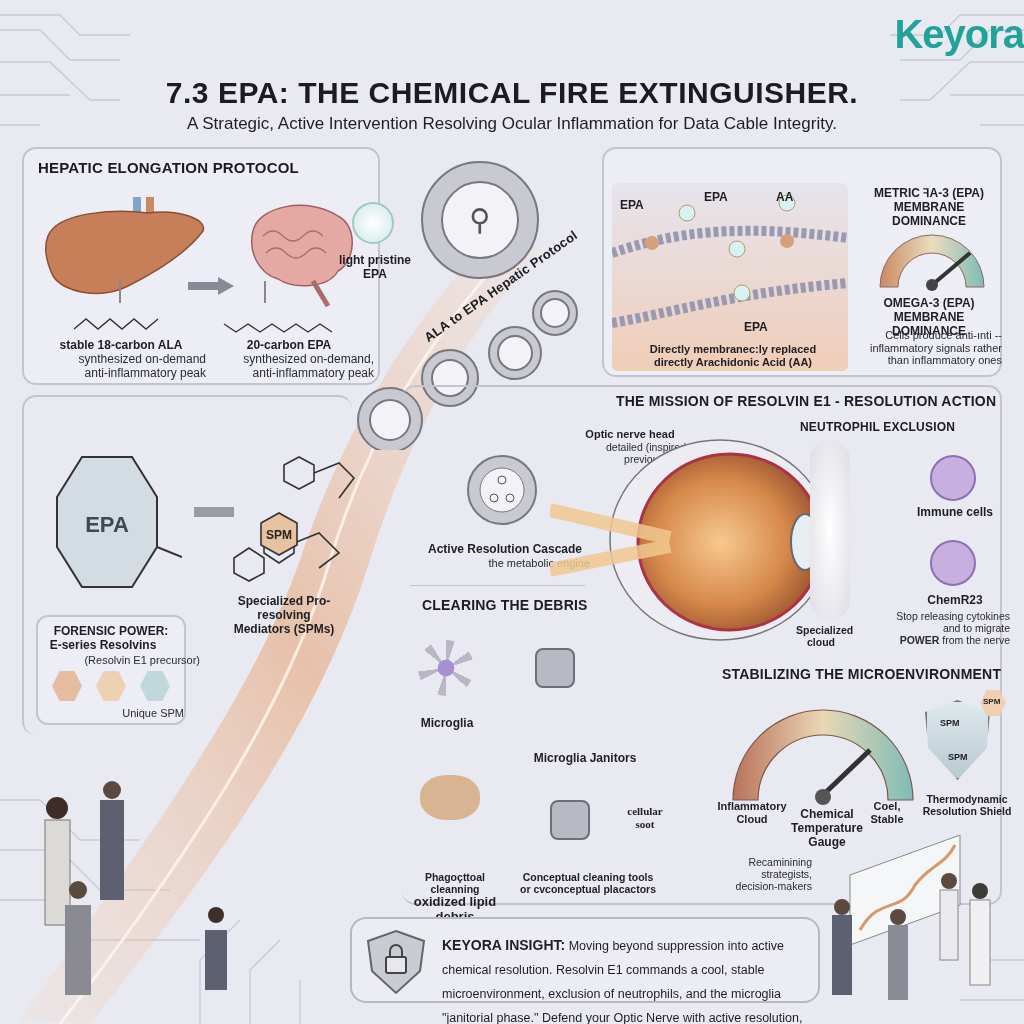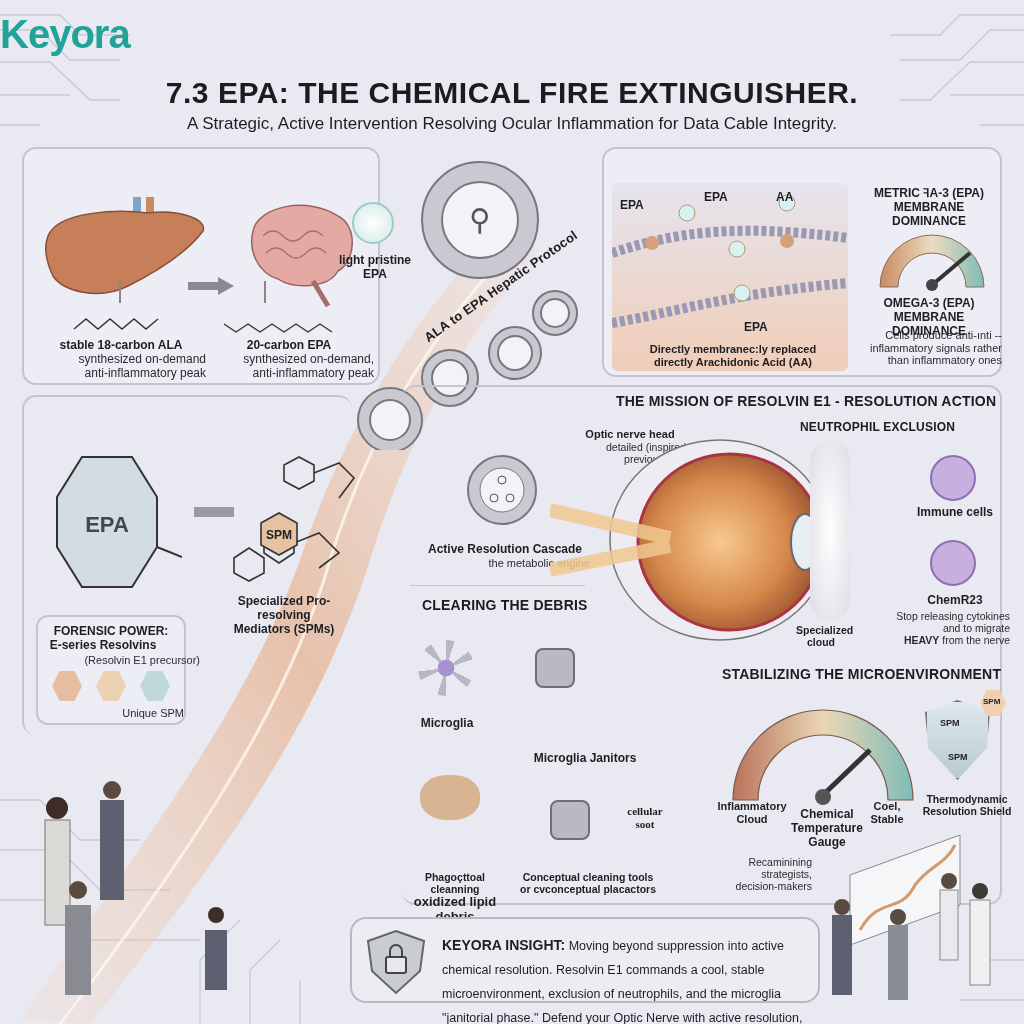--- a/index.html
+++ b/index.html
@@ -3,21 +3,21 @@
 <meta charset="utf-8">
 <style>
   *{box-sizing:border-box;margin:0;padding:0;}
   html,body{width:1024px;height:1024px;overflow:hidden;}
   body{background:#e9e9f1;font-family:"Liberation Sans",sans-serif;color:#1d1d22;position:relative;}
   .abs{position:absolute;}
   .panel{position:absolute;border:2px solid #c4c4cf;border-radius:14px;background:rgba(240,240,247,.55);}
   .h{font-family:"Liberation Sans",sans-serif;font-weight:700;color:#1b1b20;letter-spacing:.2px;}
   .lbl{font-weight:700;font-size:12px;text-align:center;line-height:1.15;}
   .sub{font-size:12px;text-align:right;line-height:1.15;color:#2a2a30;}
-  .logo{left:0;top:12px;width:1024px;text-align:left;}
+  .logo{left:0;top:12px;width:1024px;text-align:right;}
   .logo span{font-size:40px;font-weight:700;color:#22a39a;letter-spacing:-1px;}
   .title{left:0;top:76px;width:1024px;text-align:center;font-size:30px;font-weight:700;letter-spacing:.5px;}
   .subtitle{left:0;top:114px;width:1024px;text-align:center;font-size:17px;color:#1d1d22;}
   svg{display:block;}
   .insight{left:350px;top:917px;width:470px;height:86px;border:2px solid #b8b8c4;border-radius:16px;background:#ececf3;}
   .insight-text{left:90px;top:14px;width:370px;font-size:12.5px;line-height:24px;color:#1d1d22;}
   .insight-text b{font-weight:700;}
 </style>
 </head>
 <body>
@@ -57,20 +57,21 @@
   <path d="M60 844 C200 660 290 520 330 380 C370 250 430 160 500 80" stroke="#fff6ec" stroke-width="3" fill="none" opacity=".8"></path>
 </svg>
 
 <div class="abs logo">
   <span>Keyora</span>
 </div>
 <div class="abs title h">7.3 EPA: THE CHEMICAL FIRE EXTINGUISHER.</div>
 <div class="abs subtitle">A Strategic, Active Intervention Resolving Ocular Inflammation for Data Cable Integrity.</div>
 
 <div class="panel" style="left:22px;top:147px;width:358px;height:238px;">
+  <div class="abs h" style="left:14px;top:10px;font-size:15px;">HEPATIC ELONGATION PROTOCOL</div>
   <svg class="abs" style="left:14px;top:42px" width="330" height="120">
     <rect x="95" y="6" width="8" height="18" fill="#7fa6c6"></rect>
       <rect x="108" y="6" width="8" height="18" fill="#c98a62"></rect>
     <path d="M10 45 C20 20 80 18 110 22 C140 18 170 28 165 40 C150 60 120 80 90 95 C60 110 25 100 15 85 C8 70 6 55 10 45Z" fill="#c77f5a" stroke="#8a4e34" stroke-width="1.5"></path>
     <path d="M150 95 L185 95" stroke="#8a8a96" stroke-width="8"></path>
       <path d="M180 86 L196 95 L180 104Z" fill="#8a8a96"></path>
     <path d="M215 40 C220 15 270 5 300 25 C320 35 318 70 300 80 C290 98 255 98 240 88 C220 82 210 60 215 40Z" fill="#e3a9a2" stroke="#9b6161" stroke-width="1.5"></path>
     <path d="M225 45 q10 -10 20 0 q10 10 20 0 q10 -10 20 0 M228 62 q10 -10 20 0 q10 10 20 0 q10 -10 20 0" stroke="#a86c6c" fill="none" stroke-width="1.2"></path>
     <path d="M275 90 L290 115" stroke="#a86c6c" stroke-width="5"></path>
   </svg>
@@ -236,21 +237,21 @@
 </svg>
 <div class="abs h" style="left:800px;top:420px;font-size:12px;">NEUTROPHIL EXCLUSION</div>
 <div class="abs" style="left:810px;top:440px;width:40px;height:180px;border-radius:20px;background:radial-gradient(#ffffff,#dcdce4);"></div>
 <div class="abs" style="left:930px;top:455px;width:46px;height:46px;border-radius:50%;background:#c7b0e0;border:2px solid #8d6fb3;"></div>
 <div class="abs lbl" style="left:905px;top:506px;width:100px;">Immune cells</div>
 <div class="abs" style="left:930px;top:540px;width:46px;height:46px;border-radius:50%;background:#c7b0e0;border:2px solid #8d6fb3;"></div>
 <div class="abs lbl" style="left:905px;top:594px;width:100px;">ChemR23</div>
 <div class="abs" style="left:870px;top:610px;width:140px;">
   <div class="sub" style="font-size:10.5px;">Stop releasing cytokines</div>
   <div class="sub" style="font-size:10.5px;">and to migrate</div>
-  <div class="sub" style="font-size:10.5px;"><b>HEAVY</b><span> from the nerve</span></div>
+  <div class="sub" style="font-size:10.5px;"><b>POWER</b><span> from the nerve</span></div>
 </div>
 <div class="abs" style="left:796px;top:624px;width:50px;">
   <div class="lbl" style="font-size:10.5px;">Specialized</div>
   <div class="lbl" style="font-size:10.5px;">cloud</div>
 </div>
 
 <div class="abs" style="left:410px;top:585px;width:175px;height:1px;background:#c4c4cf;"></div>
 <div class="abs h" style="left:422px;top:597px;font-size:14px;">CLEARING THE DEBRIS</div>
 <div class="abs" style="left:418px;top:640px;width:56px;height:56px;border-radius:50%;background:radial-gradient(#a78fd0 20%,transparent 22%),conic-gradient(from 0deg,#b9b6c6 0 5%,transparent 5% 15%,#b9b6c6 15% 20%,transparent 20% 32%,#b9b6c6 32% 37%,transparent 37% 50%,#b9b6c6 50% 55%,transparent 55% 68%,#b9b6c6 68% 73%,transparent 73% 86%,#b9b6c6 86% 91%,transparent 91%);"></div>
 <div class="abs lbl" style="left:412px;top:717px;width:70px;">Microglia</div>

